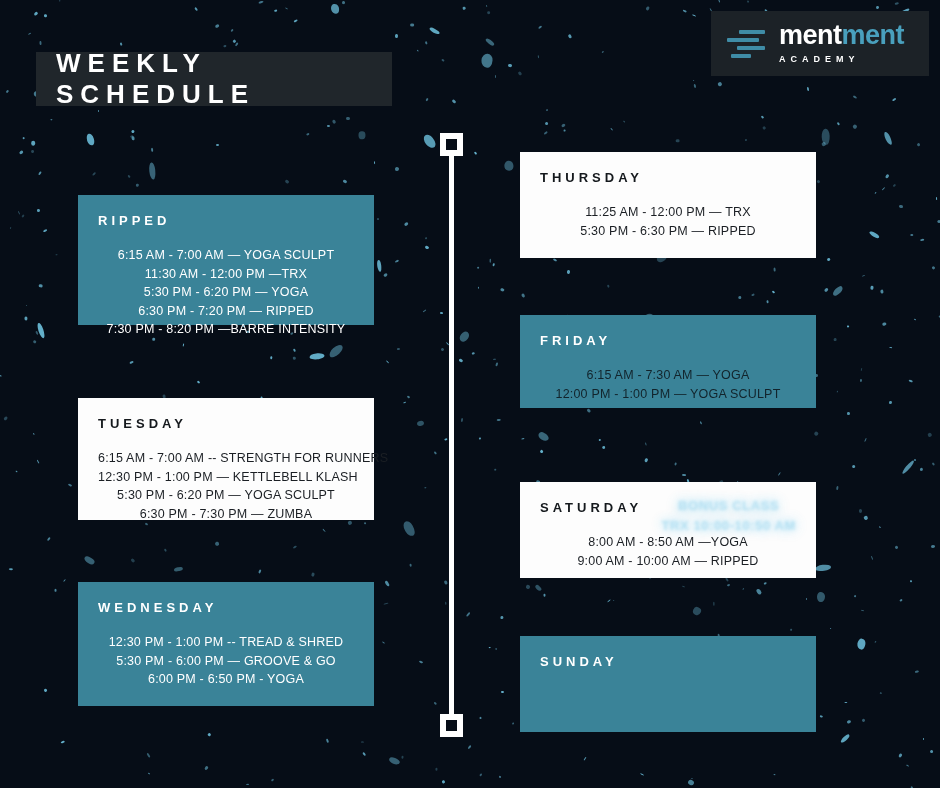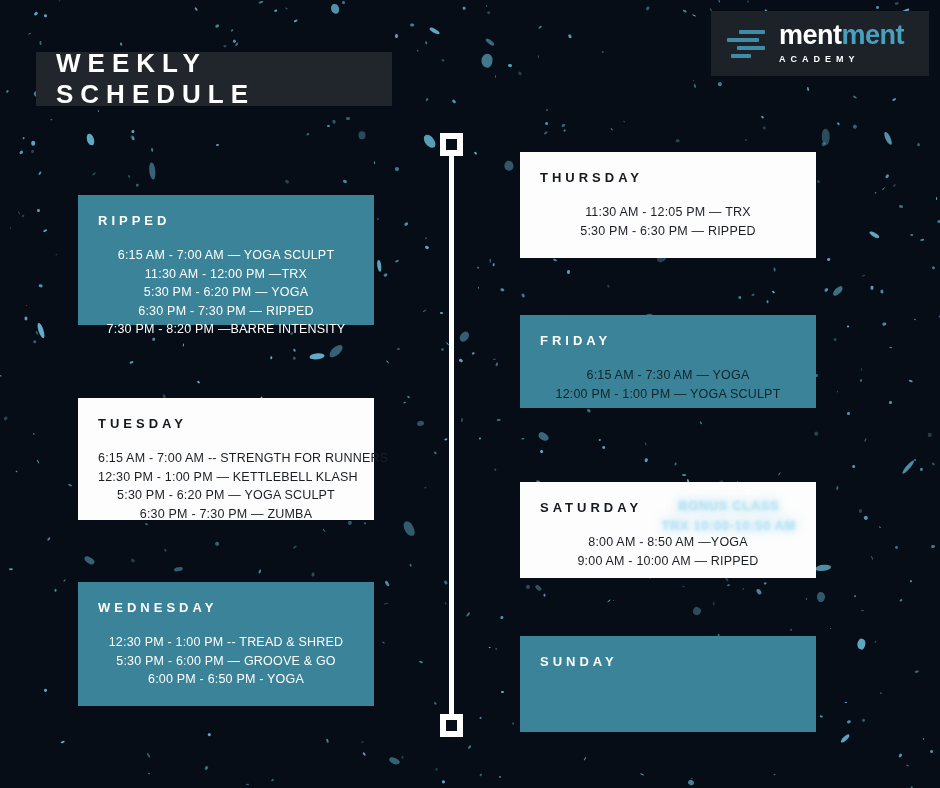--- a/index.html
+++ b/index.html
@@ -711,21 +711,21 @@
   <div id="timeline-line"></div>
   <div class="timeline-cap" id="timeline-cap-top"></div>
   <div class="timeline-cap" id="timeline-cap-bottom"></div>
 
   <div class="card teal" id="card-monday">
     <div class="day-name">RIPPED</div>
     <div class="class-list">
         <div class="class-row">6:15 AM - 7:00 AM — YOGA SCULPT</div>
         <div class="class-row">11:30 AM - 12:00 PM —TRX</div>
         <div class="class-row">5:30 PM - 6:20 PM — YOGA</div>
-        <div class="class-row">6:30 PM - 7:30 PM — RIPPED</div>
+        <div class="class-row">6:30 PM - 7:20 PM — RIPPED</div>
         <div class="class-row">7:30 PM - 8:20 PM —BARRE INTENSITY</div>
       </div>
   </div>
 
   <div class="card white" id="card-tuesday">
     <div class="day-name">TUESDAY</div>
     <div class="class-list">
         <div class="class-row">6:15 AM - 7:00 AM -- STRENGTH FOR RUNNERS</div>
         <div class="class-row">12:30 PM - 1:00 PM — KETTLEBELL KLASH</div>
         <div class="class-row">5:30 PM - 6:20 PM — YOGA SCULPT</div>
@@ -738,21 +738,21 @@
     <div class="class-list">
         <div class="class-row">12:30 PM - 1:00 PM -- TREAD &amp; SHRED</div>
         <div class="class-row">5:30 PM - 6:00 PM — GROOVE &amp; GO</div>
         <div class="class-row">6:00 PM - 6:50 PM - YOGA</div>
       </div>
   </div>
 
   <div class="card white" id="card-thursday">
     <div class="day-name">THURSDAY</div>
     <div class="class-list">
-        <div class="class-row">11:30 AM - 12:05 PM — TRX</div>
+        <div class="class-row">11:25 AM - 12:00 PM — TRX</div>
         <div class="class-row">5:30 PM - 6:30 PM — RIPPED</div>
       </div>
   </div>
 
   <div class="card teal dark-text" id="card-friday">
     <div class="day-name">FRIDAY</div>
     <div class="class-list">
         <div class="class-row">6:15 AM - 7:30 AM — YOGA</div>
         <div class="class-row">12:00 PM - 1:00 PM — YOGA SCULPT</div>
       </div>

